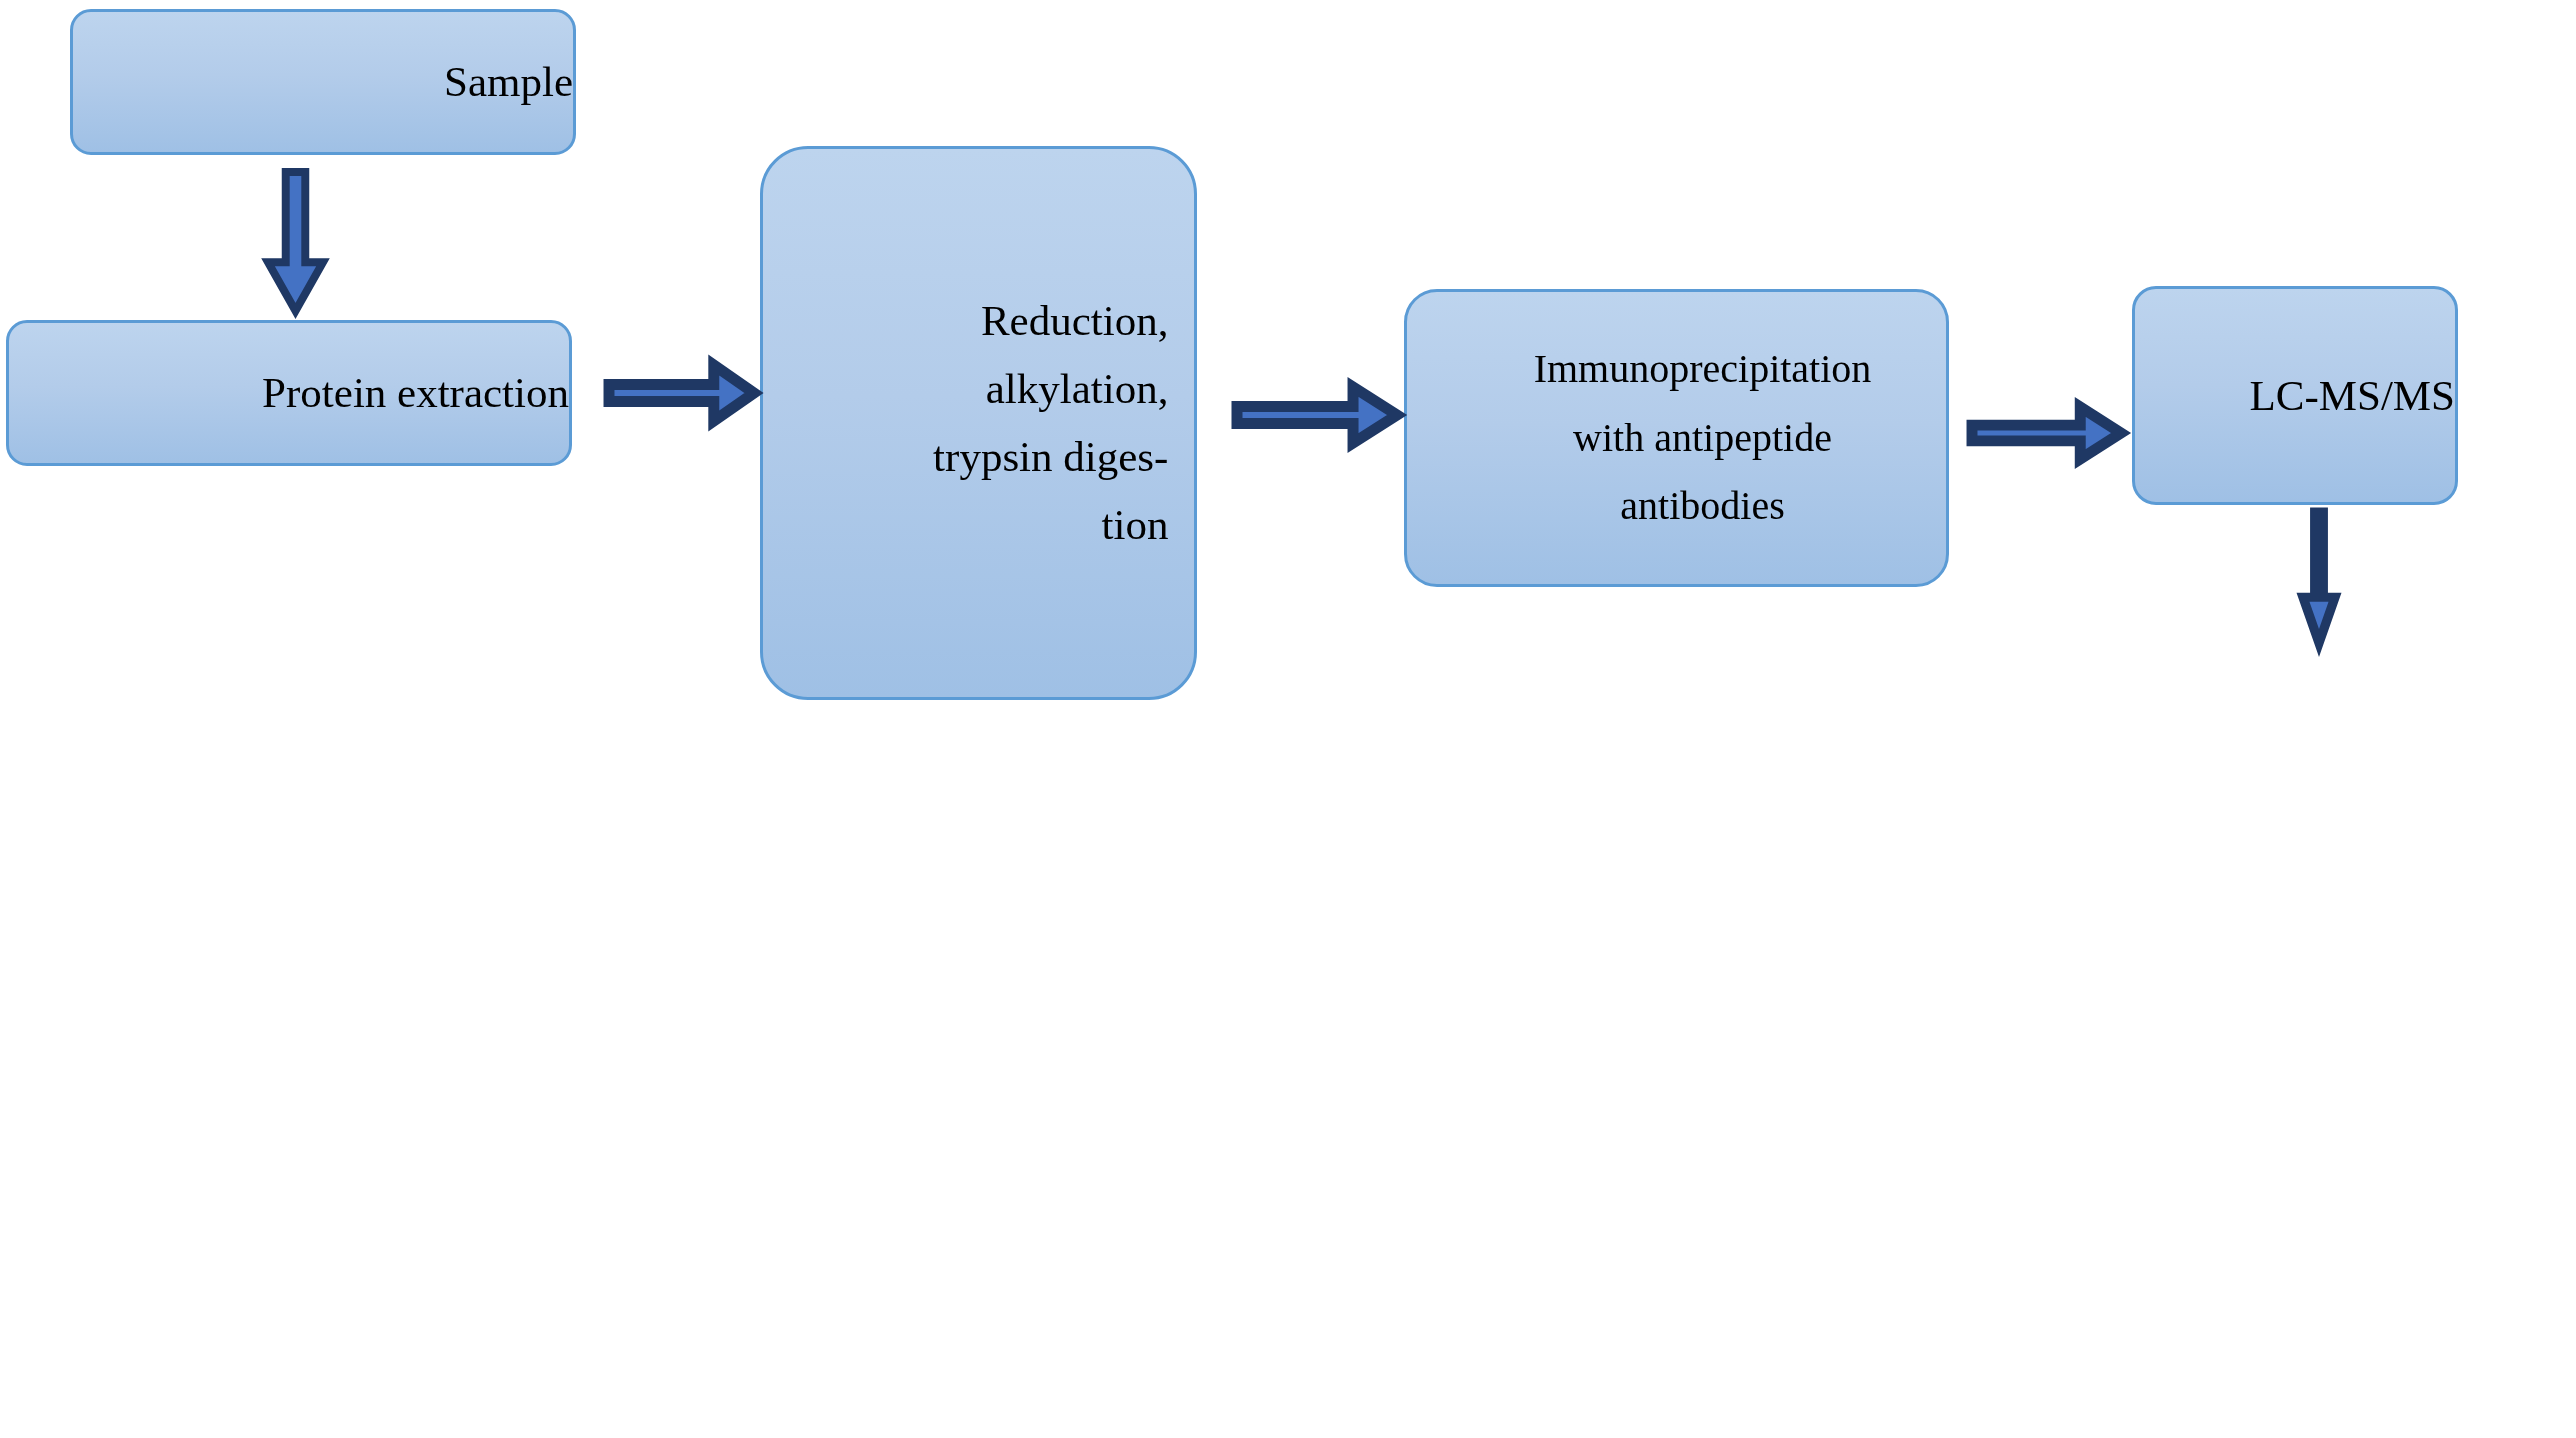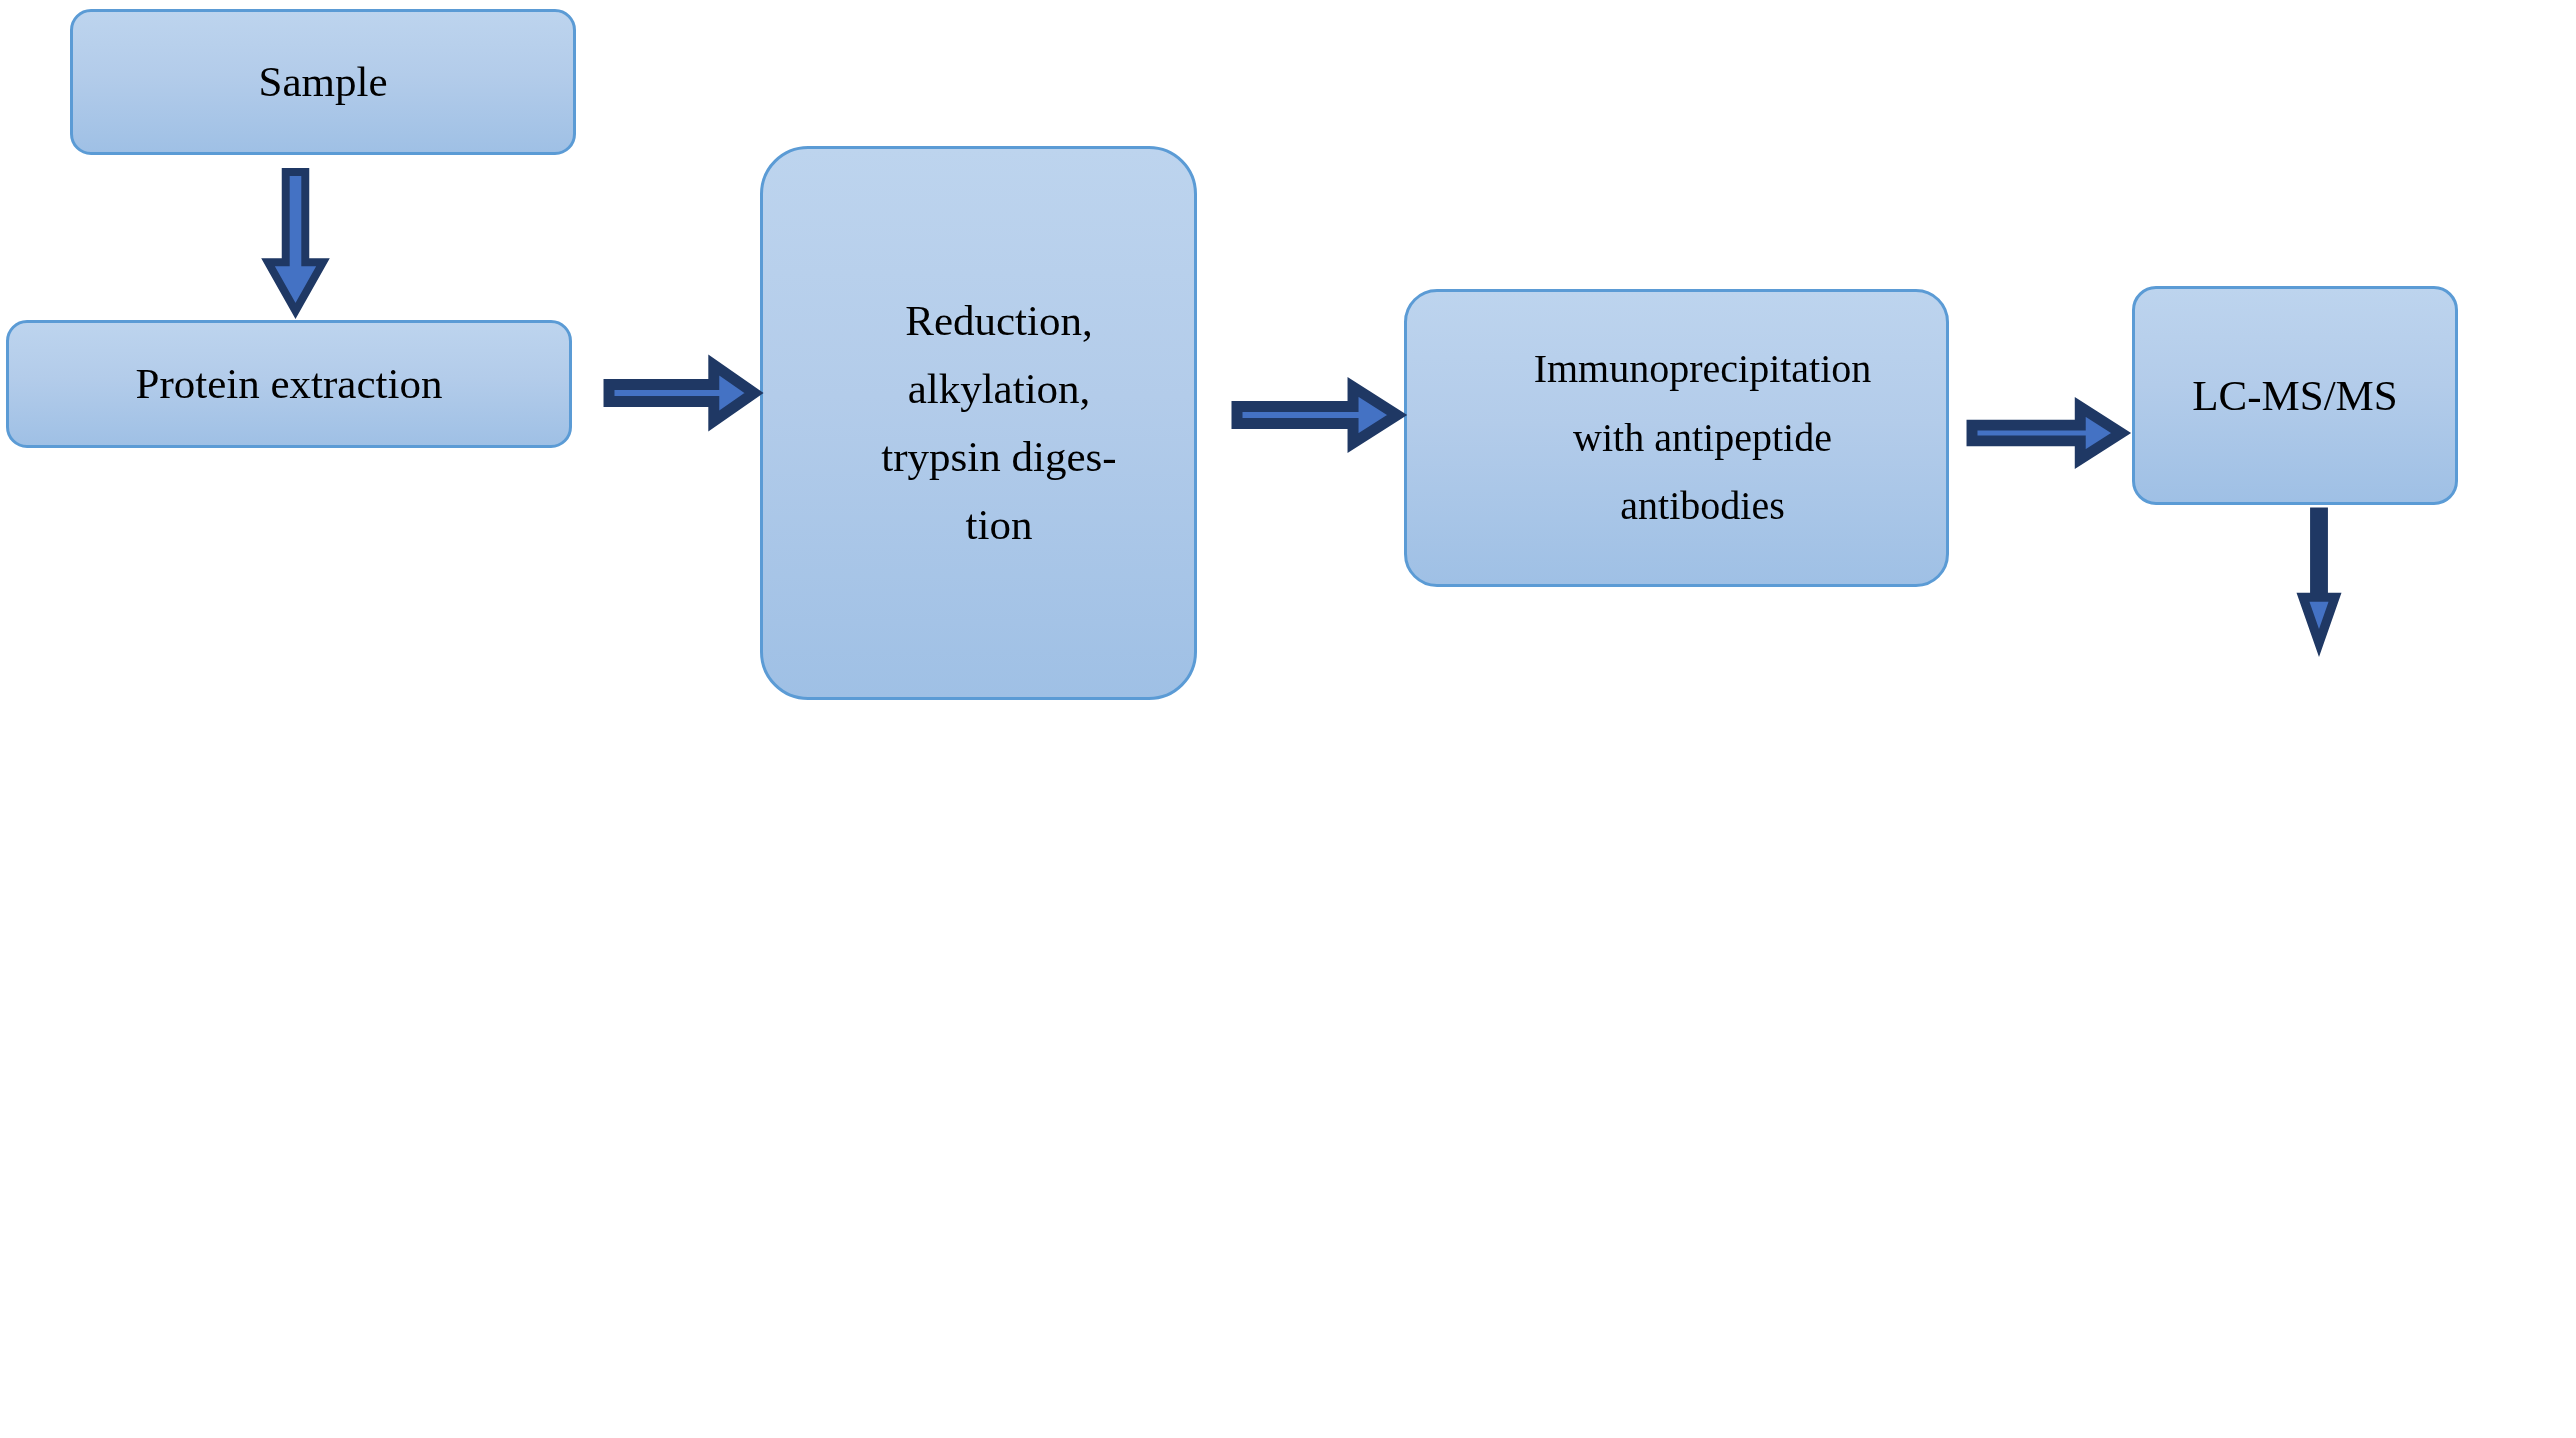--- a/index.html
+++ b/index.html
@@ -27,31 +27,31 @@
     color: #000000;
     line-height: 1.58;
     -webkit-font-smoothing: antialiased;
   }
   .node .txt {
     width: 100%;
     display: block;
     white-space: pre-line;
   }
   .node.center { justify-content: center; }
-  .node.center .txt { text-align: center; }
+  .node.center .txt { text-align: right; }
   .node.left .txt { text-align: left; }
 
   
   #node-sample {
     left: 70px;  top: 9px;   width: 506px;  height: 146px;
     border-radius: 21px;
     font-size: 43px;
   }
   #node-protein-extraction {
-    left: 6px;   top: 320px;  width: 566px;  height: 128px;
+    left: 6px;   top: 320px;  width: 566px;  height: 146px;
     border-radius: 21px;
     font-size: 43px;
   }
   #node-digestion {
     left: 760px; top: 146px;  width: 437px;  height: 554px;
     border-radius: 48px;
     font-size: 43px;
     padding-left: 41px;
   }
   #node-digestion .txt { padding: 0 25.6px; }

